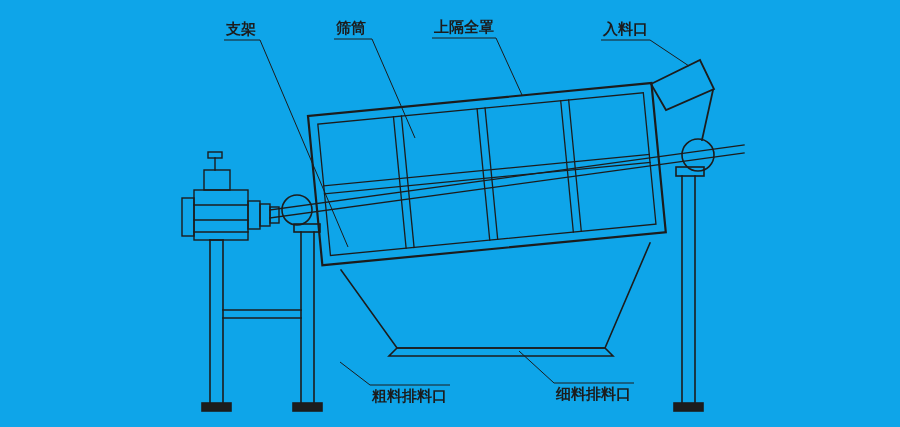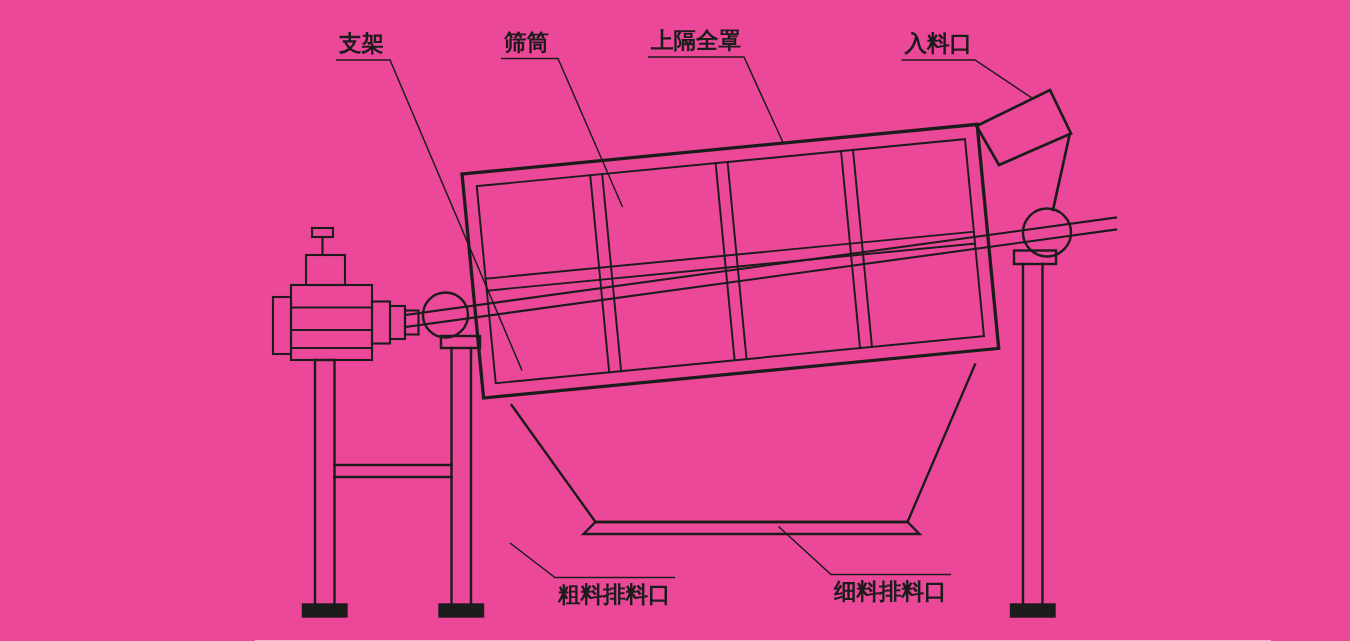--- a/index.html
+++ b/index.html
@@ -4,21 +4,21 @@
 <style>
   html, body {
     margin: 0;
     padding: 0;
     background: #ffffff;
   }
   .canvas {
     position: relative;
     width: 900px;
     height: 427px;
-    background: #ec4899;
+    background: #0ea5e9;
     overflow: hidden;
   }
   svg { display: block; }
   .callout-text {
     font-family: "Liberation Sans", "DejaVu Sans", sans-serif;
     font-size: 15px;
     font-weight: 600;
     fill: #1c1c1c;
   }
 </style>

